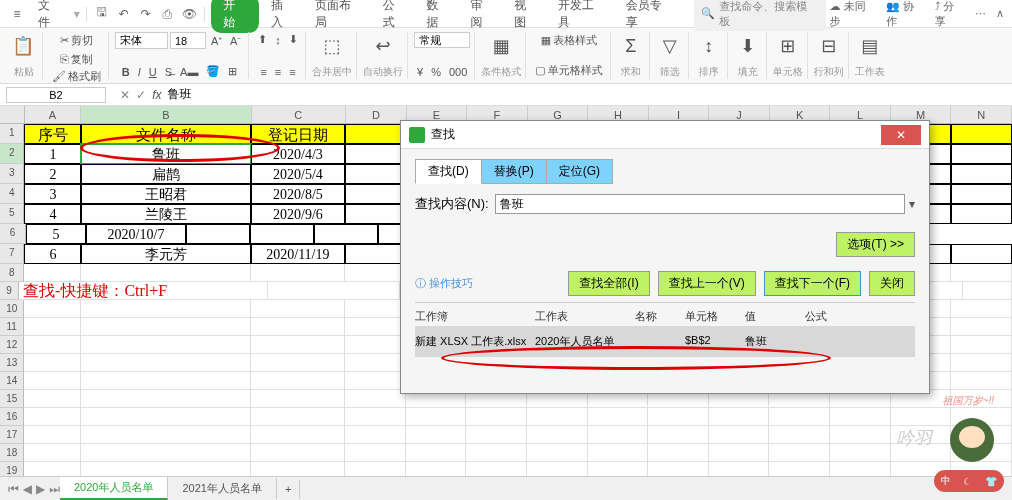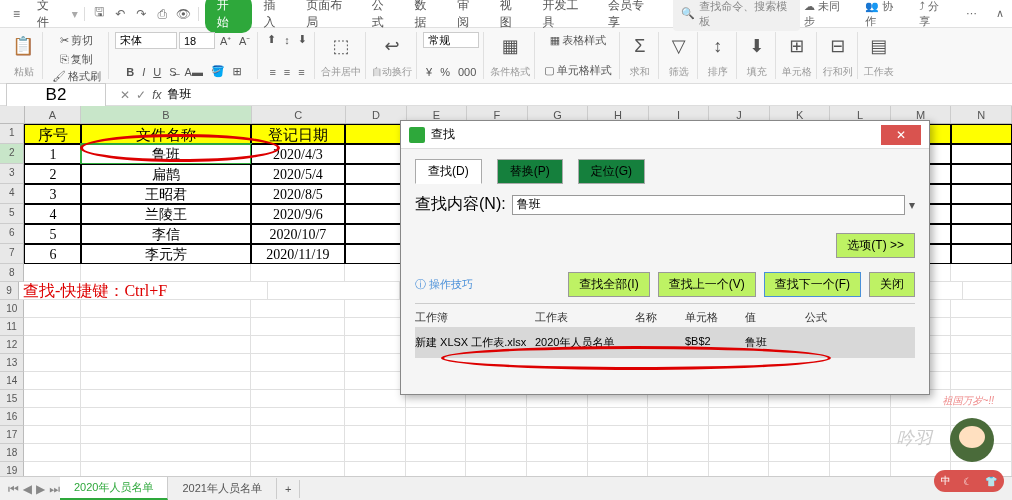--- a/index.html
+++ b/index.html
@@ -3,30 +3,30 @@
 <meta charset="utf-8">
 <style>
 *{margin:0;padding:0;box-sizing:border-box;font-family:"Microsoft YaHei",sans-serif}
 body{width:1012px;height:500px;background:#fff;overflow:hidden;position:relative;font-size:12px}
 .menubar{height:28px;background:#fff;display:flex;align-items:center;padding:0 8px;gap:4px;border-bottom:1px solid #e0e0e0}
 .menubar .m-icon{width:18px;height:18px;display:flex;align-items:center;justify-content:center;color:#666}
 .menubar .sep{width:1px;height:14px;background:#ddd;margin:0 2px}
 .menu-item{padding:2px 8px;color:#555;font-size:12px}
 .menu-item.active{background:#2ea83b;color:#fff;border-radius:10px;padding:2px 12px}
 .searchbox{margin-left:8px;background:#f0f0f0;border-radius:4px;padding:2px 8px;display:flex;align-items:center;gap:4px;color:#888;font-size:11px}
-.right-menu{margin-left:auto;display:flex;gap:19px;align-items:center;color:#666;font-size:11px}
+.right-menu{margin-left:auto;display:flex;gap:10px;align-items:center;color:#666;font-size:11px}
 .ribbon{height:56px;background:#f8f8f8;border-bottom:1px solid #ddd;display:flex;align-items:center;padding:4px 6px;gap:2px}
 .rgroup{display:flex;flex-direction:column;align-items:center;padding:0 4px;border-right:1px solid #e0e0e0;height:100%;justify-content:space-between}
 .rgroup .tools{display:flex;gap:2px;flex-wrap:wrap}
 .rbtn{padding:1px 3px;font-size:11px;color:#555;display:flex;align-items:center;gap:2px}
 .rlabel{font-size:10px;color:#999}
 .big-icon{width:28px;height:28px;display:flex;align-items:center;justify-content:center;font-size:18px;color:#555}
-.font-select{border:1px solid #ccc;background:#fff;padding:1px 4px;font-size:11px;width:62px}
+.font-select{border:1px solid #ccc;background:#fff;padding:1px 4px;font-size:11px;width:53px}
 .namebox-row{height:22px;display:flex;align-items:center;border-bottom:1px solid #ddd;background:#fff}
-.namebox{width:100px;border:1px solid #ccc;margin:0 6px;padding:1px 10px;font-size:17px;text-align:center}
+.namebox{width:100px;border:1px solid #ccc;margin:0 6px;padding:1px 10px;font-size:11px;text-align:center}
 .fx-area{display:flex;align-items:center;gap:6px;padding-left:8px}
 .grid-area{position:relative;height:380px;overflow:hidden}
 .col-headers{display:flex;height:18px;background:#e8e8e8;border-bottom:1px solid #bbb}
 .corner{width:26px;border-right:1px solid #bbb;background:#e8e8e8}
 .ch{border-right:1px solid #ccc;text-align:center;font-size:11px;color:#555;line-height:18px}
 .ch.A{width:60px}.ch.B{width:180px}.ch.C{width:100px}
 .ch.O{width:64px}
 .rows{position:relative}
 .row{display:flex;height:18px}
 .rh{width:26px;background:#e8e8e8;border-right:1px solid #bbb;border-bottom:1px solid #ccc;text-align:center;font-size:10px;color:#555;line-height:18px}
@@ -38,25 +38,25 @@
 .header-row .cell{background:#ffff00;font-weight:normal;font-size:15px}
 .selected-cell{outline:2px solid #2ea83b;outline-offset:-1px}
 .ch.sel,.rh.sel{background:#c8e6c9}
 .red-text{color:#d00;font-size:16px;font-family:"SimSun",serif;text-align:left}
 .circle-annot{position:absolute;border:3px solid #d00;border-radius:50%;pointer-events:none}
 .dialog{position:absolute;left:400px;top:120px;width:530px;background:#f5f5f5;border:1px solid #888;box-shadow:3px 3px 8px rgba(0,0,0,.3)}
 .dlg-title{height:28px;background:#fff;display:flex;align-items:center;padding:0 8px;border-bottom:1px solid #ddd}
 .dlg-title .ico{width:16px;height:16px;background:#2ea83b;border-radius:2px;margin-right:6px}
 .dlg-close{margin-left:auto;width:40px;height:20px;background:#d9534f;color:#fff;display:flex;align-items:center;justify-content:center;font-size:12px}
 .dlg-body{padding:10px 14px 6px}
-.dlg-tabs{display:flex;gap:16px;}
-.dlg-tab{border:1px solid #aaa;padding:3px 12px;font-size:12px;background:#15803d;margin-right:-1px}
+.dlg-tabs{display:flex;gap:0;}
+.dlg-tab{border:1px solid #aaa;padding:3px 12px;font-size:12px;background:#7dd3fc;margin-right:-1px}
 .dlg-tab.active{background:#fff;border-bottom:1px solid #fff;position:relative;z-index:1}
 .dlg-field{display:flex;align-items:center;margin:10px 0}
-.dlg-field label{font-size:16px;margin-right:6px}
+.dlg-field label{font-size:13px;margin-right:6px}
 .dlg-input{flex:1;border:1px solid #999;padding:2px 4px;font-size:12px;background:#fff}
 .dlg-btns{display:flex;gap:8px;justify-content:flex-end;margin:14px 0 6px;align-items:center}
 .dlg-btn{border:1px solid #999;background:#bef264;padding:3px 10px;font-size:12px}
 .dlg-link{color:#4a90d9;font-size:11px;margin-right:auto;display:flex;align-items:center;gap:3px}
 .dlg-results{border-top:1px solid #ccc;padding-top:4px}
 .res-head{display:flex;font-size:11px;color:#333;padding:2px 0}
 .res-head span,.res-row span{display:inline-block}
 .rc1{width:120px}.rc2{width:100px}.rc3{width:50px}.rc4{width:60px}.rc5{width:60px}.rc6{width:50px}
 .res-row{display:flex;font-size:11px;background:#d8d8d8;padding:8px 0}
 .dlg-status{border-top:1px solid #ccc;padding:4px 8px;font-size:11px;color:#555}
@@ -315,21 +315,20 @@
         <div class="cell O"></div>
         <div class="cell O"></div>
         <div class="cell O"></div>
         <div class="cell O"></div>
         <div class="cell O"></div>
         <div class="cell O"></div>
       </div>
       <div class="row data-row">
         <div class="rh">6</div>
         <div class="cell A">5</div>
-        <div class="cell B">李信</div>
         <div class="cell C">2020/10/7</div>
         <div class="cell O"></div>
         <div class="cell O"></div>
         <div class="cell O"></div>
         <div class="cell O"></div>
         <div class="cell O"></div>
         <div class="cell O"></div>
         <div class="cell O"></div>
         <div class="cell O"></div>
         <div class="cell O"></div>

